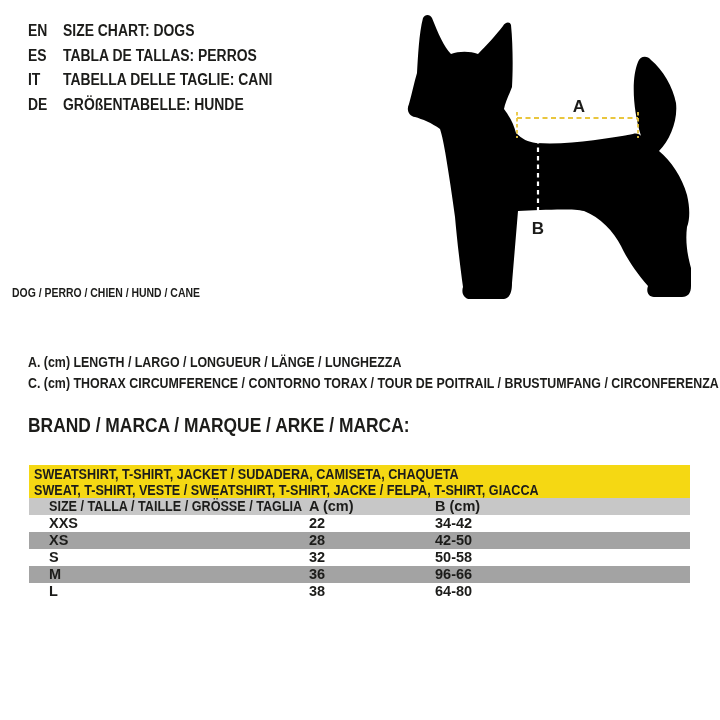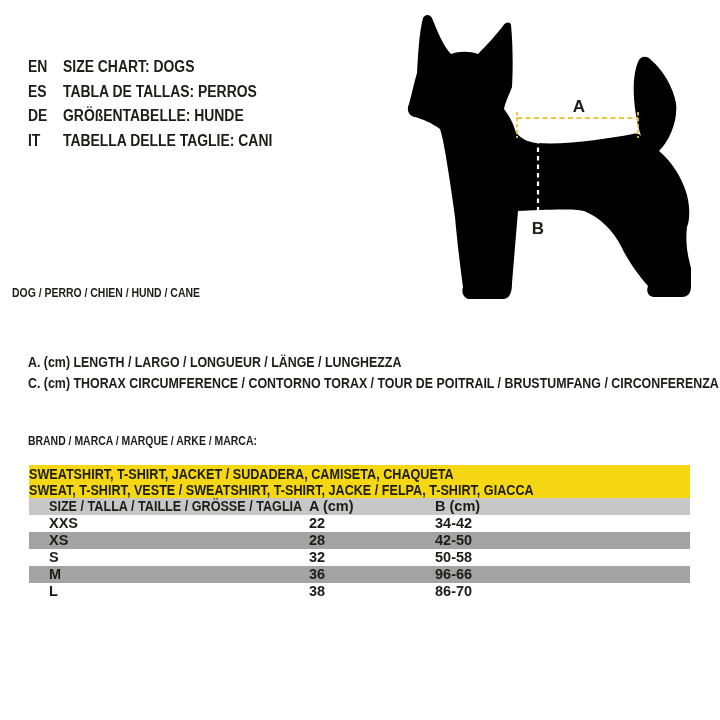--- a/index.html
+++ b/index.html
@@ -33,44 +33,44 @@
     transform: scaleX(0.80);
     transform-origin: 0 50%;
     white-space: nowrap;
   }
   
   .lang-list {
     position: absolute;
     left: 28px; top: 19px;
     font-size: 16px;
     line-height: 24.6px;
-    margin-top: 36px;
   }
   .lang-row { display: flex; height: 24.6px; align-items: center; }
   .lang-code { width: 35px; flex: 0 0 35px; }
   
   .dog-figure {
     position: absolute;
     left: 400px; top: 5px;
     width: 320px; height: 310px;
   }
   
   .dog-label   { position: absolute; left: 12px; top: 286px; font-size: 12px; }
   .meas-lines  { position: absolute; left: 28px; top: 351px; font-size: 15.5px; line-height: 21px; }
-  .brand-line  { position: absolute; left: 28px; top: 414px; font-size: 12px; margin-top: 20px; }
+  .brand-line  { position: absolute; left: 28px; top: 414px; font-size: 20px; }
   
   .size-table {
     position: absolute;
     left: 29px; top: 465px;
     width: 661px;
     font-size: 14.5px;
   }
   .band {
     background: #f5d813;
     height: 33px;
+    padding-left: 5px;
     display: flex;
     flex-direction: column;
     justify-content: center;
     line-height: 16px;
   }
   .trow {
     display: grid;
     grid-template-columns: 280px 126px 97px 1fr;
     height: 17px;
     line-height: 17px;
@@ -89,26 +89,26 @@
   <div class="lang-list">
     <div class="lang-row">
       <span class="lang-code"><span class="cond">EN</span></span>
       <span class="cond">SIZE CHART: DOGS</span>
     </div>
     <div class="lang-row">
       <span class="lang-code"><span class="cond">ES</span></span>
       <span class="cond">TABLA DE TALLAS: PERROS</span>
     </div>
     <div class="lang-row">
+      <span class="lang-code"><span class="cond">IT</span></span>
+      <span class="cond">TABELLA DELLE TAGLIE: CANI</span>
+    </div>
+    <div class="lang-row">
       <span class="lang-code"><span class="cond">DE</span></span>
       <span class="cond">GRÖßENTABELLE: HUNDE</span>
-    </div>
-    <div class="lang-row">
-      <span class="lang-code"><span class="cond">IT</span></span>
-      <span class="cond">TABELLA DELLE TAGLIE: CANI</span>
     </div>
   </div>
 
   <svg class="dog-figure" viewBox="0 0 320 310">
     <path fill="#000000" d="
       M 9,99
       C 12,88 14,78 17,68
       C 18,52 19,28 23,13
       C 25,9 30,9 32,13
       C 38,28 44,42 51,49
@@ -199,18 +199,18 @@
     </div>
     <div class="trow r-alt">
       <span class="c1">M</span>
       <span class="c2">36</span>
       <span class="c3">96-66</span>
       <span></span>
     </div>
     <div class="trow">
       <span class="c1">L</span>
       <span class="c2">38</span>
-      <span class="c3">86-70</span>
+      <span class="c3">64-80</span>
       <span></span>
     </div>
   </div>
 
 </div>
 
 </body></html>

